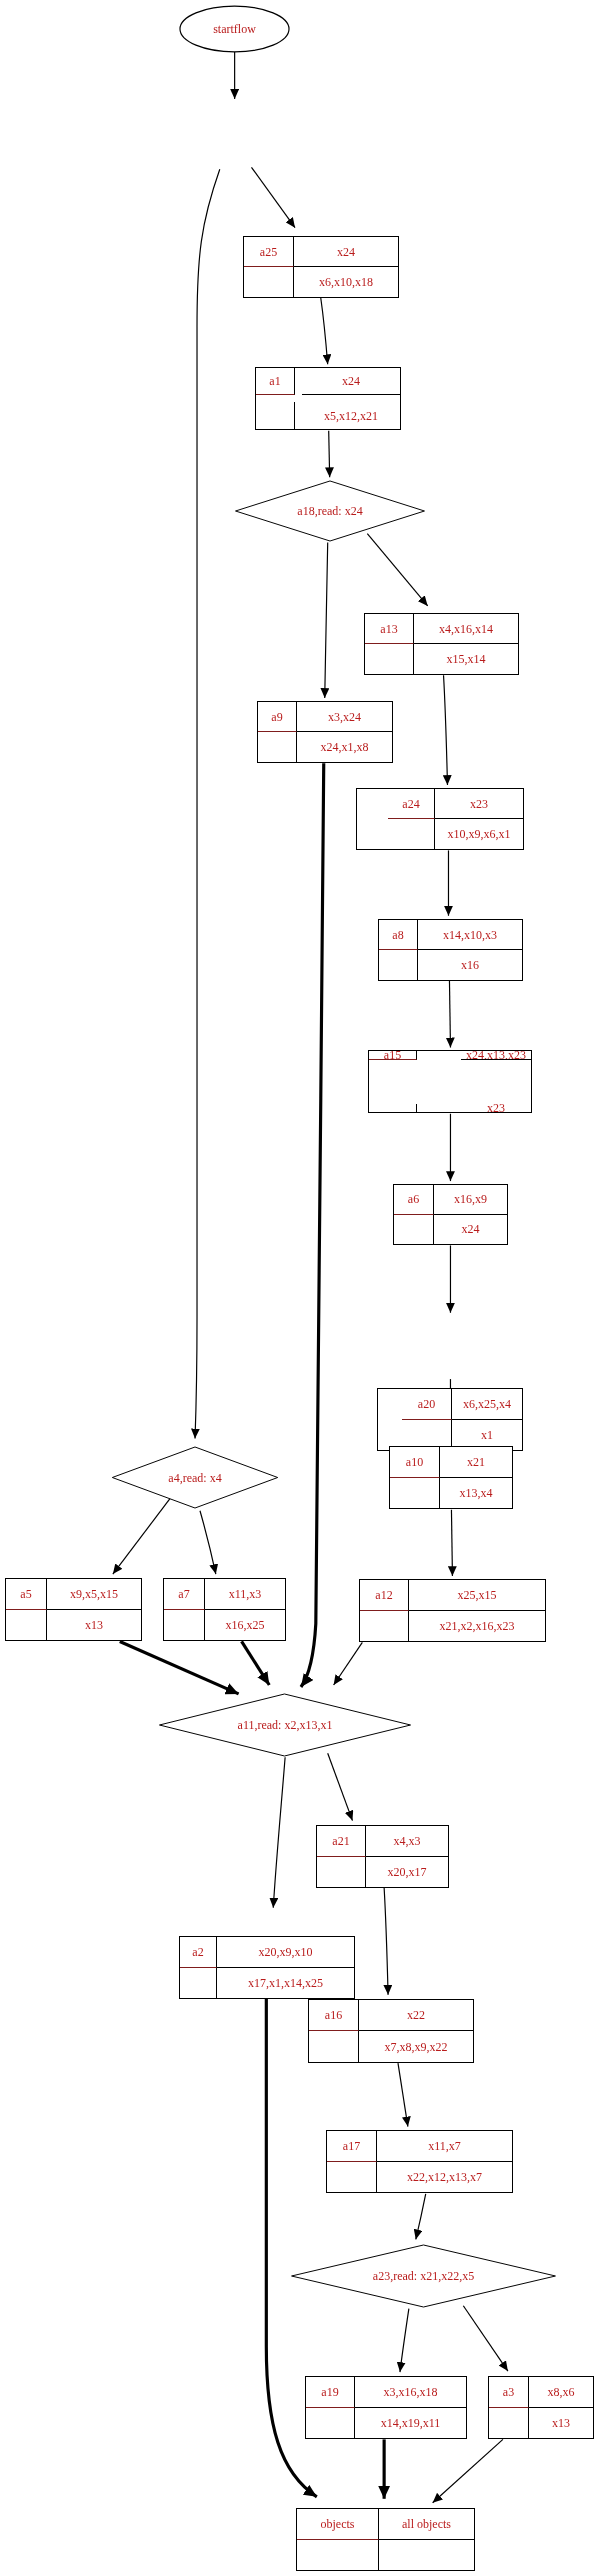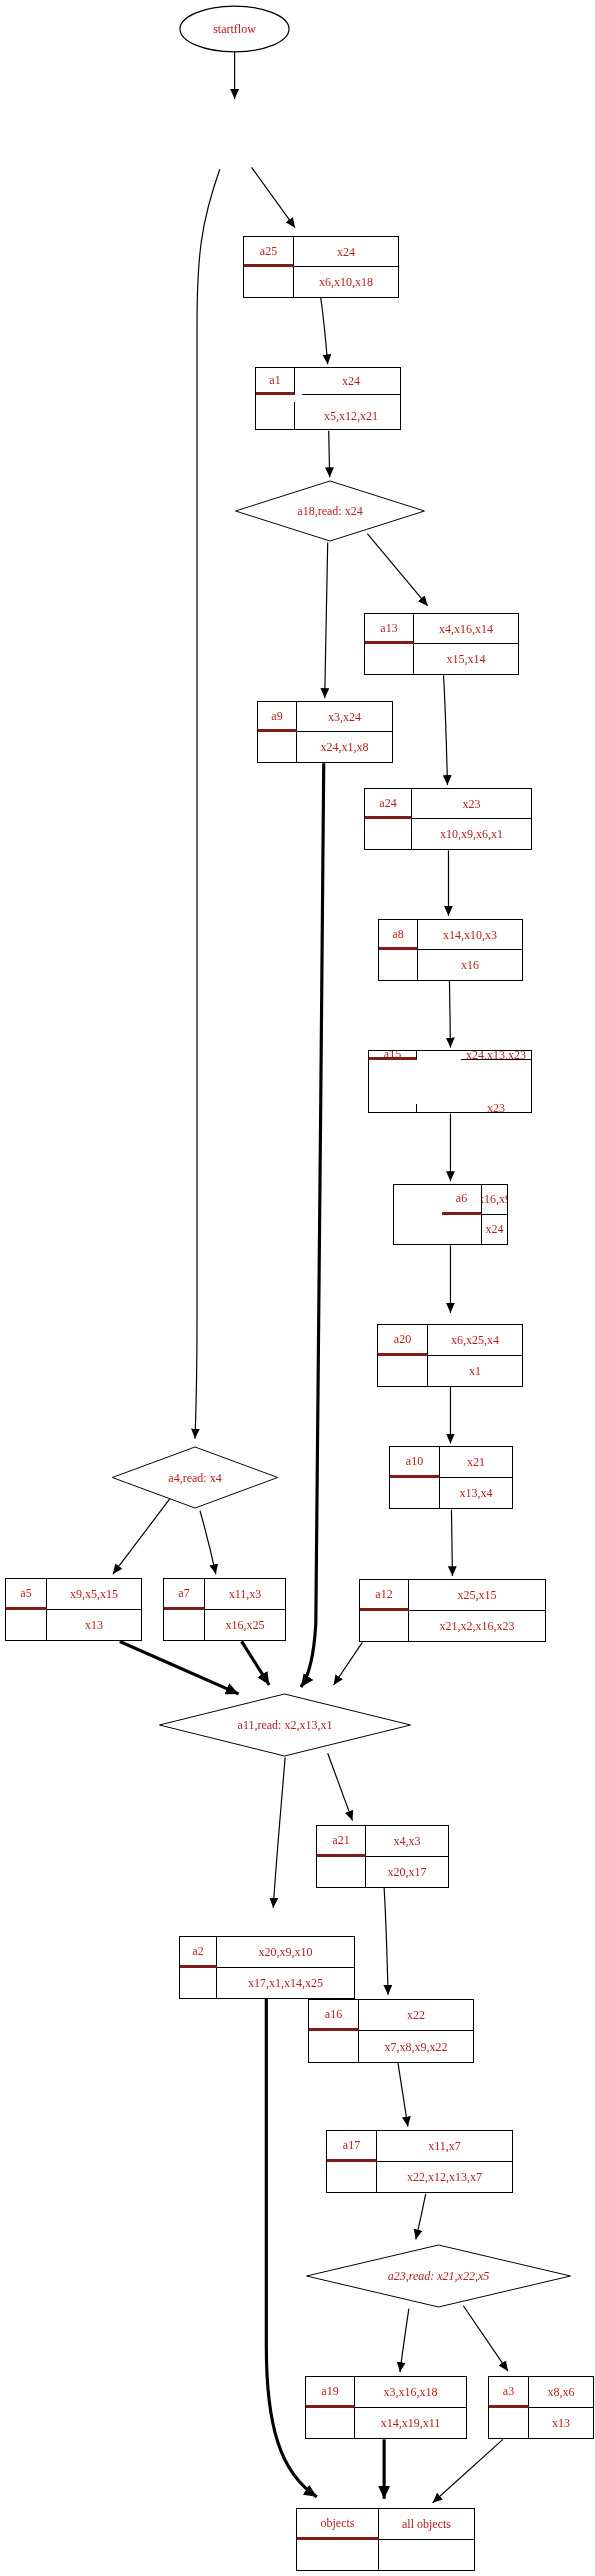--- a/index.html
+++ b/index.html
@@ -10,21 +10,21 @@
   }
   svg.edge-layer{position:absolute;left:0;top:0;}
   .record{
     position:absolute;display:grid;grid-template-rows:1fr 1fr;
     background:#fff;border:1px solid #000;box-sizing:border-box;
   }
   .record .cell{
     display:flex;align-items:center;justify-content:center;
     white-space:nowrap;overflow:hidden;line-height:1;
   }
-  .cell-id{border-right:1px solid #000;border-bottom:3px solid #7f1d1d;}
+  .cell-id{border-right:1px solid #000;border-bottom:1px solid #7f1d1d;}
   .cell-r1{border-bottom:1px solid #000;}
   .cell-empty{border-right:1px solid #000;}
   .shape-node{position:absolute;}
   .shape-node svg{position:absolute;left:0;top:0;}
   .shape-node .shape-label{
     position:absolute;left:0;top:0;width:100%;height:100%;
     display:flex;align-items:center;justify-content:center;white-space:nowrap;line-height:1;
   }
 </style>
 </head>
@@ -99,21 +99,21 @@
     <span class="shape-label">a4,read: x4</span>
   </div>
 
   <div class="shape-node" style="left:158px;top:1693px;width:254px;height:64px;">
     <svg width="254" height="64" viewBox="0 0 257 65">
         <polygon points="128,1 256,32.5 128,64 1,32.5" fill="#fff" stroke="#000" stroke-width="1"></polygon>
       </svg>
     <span class="shape-label">a11,read: x2,x13,x1</span>
   </div>
 
-  <div class="shape-node" style="left:305px;top:2244px;width:267px;height:64px;font-style:italic;">
+  <div class="shape-node" style="left:290px;top:2244px;width:267px;height:64px;">
     <svg width="267" height="64" viewBox="0 0 270 65">
         <polygon points="135,1 269,32.5 135,64 1,32.5" fill="#fff" stroke="#000" stroke-width="1"></polygon>
       </svg>
     <span class="shape-label">a23,read: x21,x22,x5</span>
   </div>
 
   <div class="record" style="left:243px;top:236px;width:156px;height:62px;grid-template-columns:50px 1fr;">
     <div class="cell cell-id">a25</div>
     <div class="cell cell-r1">x24</div>
     <div class="cell cell-empty"></div>
@@ -134,49 +134,49 @@
     <div class="cell">x15,x14</div>
   </div>
 
   <div class="record" style="left:257px;top:701px;width:136px;height:62px;grid-template-columns:39px 1fr;">
     <div class="cell cell-id">a9</div>
     <div class="cell cell-r1">x3,x24</div>
     <div class="cell cell-empty"></div>
     <div class="cell">x24,x1,x8</div>
   </div>
 
-  <div class="record" style="left:364px;top:788px;width:168px;height:62px;grid-template-columns:47px 1fr;">
+  <div class="record" style="left:356px;top:788px;width:168px;height:62px;grid-template-columns:47px 1fr;padding-left:31px;">
     <div class="cell cell-id">a24</div>
     <div class="cell cell-r1">x23</div>
     <div class="cell cell-empty"></div>
     <div class="cell">x10,x9,x6,x1</div>
   </div>
 
   <div class="record" style="left:378px;top:919px;width:145px;height:62px;grid-template-columns:39px 1fr;">
     <div class="cell cell-id">a8</div>
     <div class="cell cell-r1">x14,x10,x3</div>
     <div class="cell cell-empty"></div>
     <div class="cell">x16</div>
   </div>
 
   <div class="record" style="left:368px;top:1050px;width:164px;height:63px;grid-template-columns:48px 1fr;gap:44px;">
     <div class="cell cell-id">a15</div>
     <div class="cell cell-r1">x24,x13,x23</div>
     <div class="cell cell-empty"></div>
     <div class="cell">x23</div>
   </div>
 
-  <div class="record" style="left:393px;top:1184px;width:115px;height:61px;grid-template-columns:40px 1fr;padding-left:48px;">
+  <div class="record" style="left:393px;top:1184px;width:115px;height:61px;grid-template-columns:40px 1fr;">
     <div class="cell cell-id">a6</div>
     <div class="cell cell-r1">x16,x9</div>
     <div class="cell cell-empty"></div>
     <div class="cell">x24</div>
   </div>
 
-  <div class="record" style="left:377px;top:1324px;width:146px;height:63px;grid-template-columns:50px 1fr;">
+  <div class="record" style="left:377px;top:1388px;width:146px;height:63px;grid-template-columns:50px 1fr;padding-left:24px;">
     <div class="cell cell-id">a20</div>
     <div class="cell cell-r1">x6,x25,x4</div>
     <div class="cell cell-empty"></div>
     <div class="cell">x1</div>
   </div>
 
   <div class="record" style="left:389px;top:1446px;width:124px;height:63px;grid-template-columns:50px 1fr;">
     <div class="cell cell-id">a10</div>
     <div class="cell cell-r1">x21</div>
     <div class="cell cell-empty"></div>

